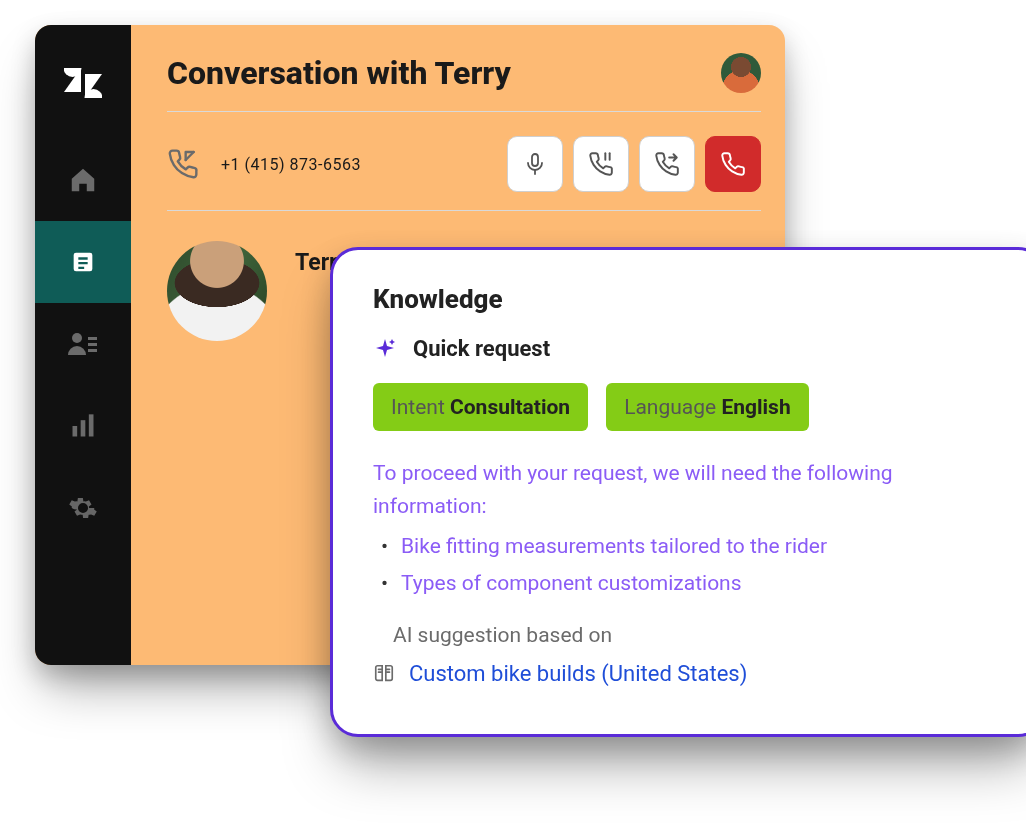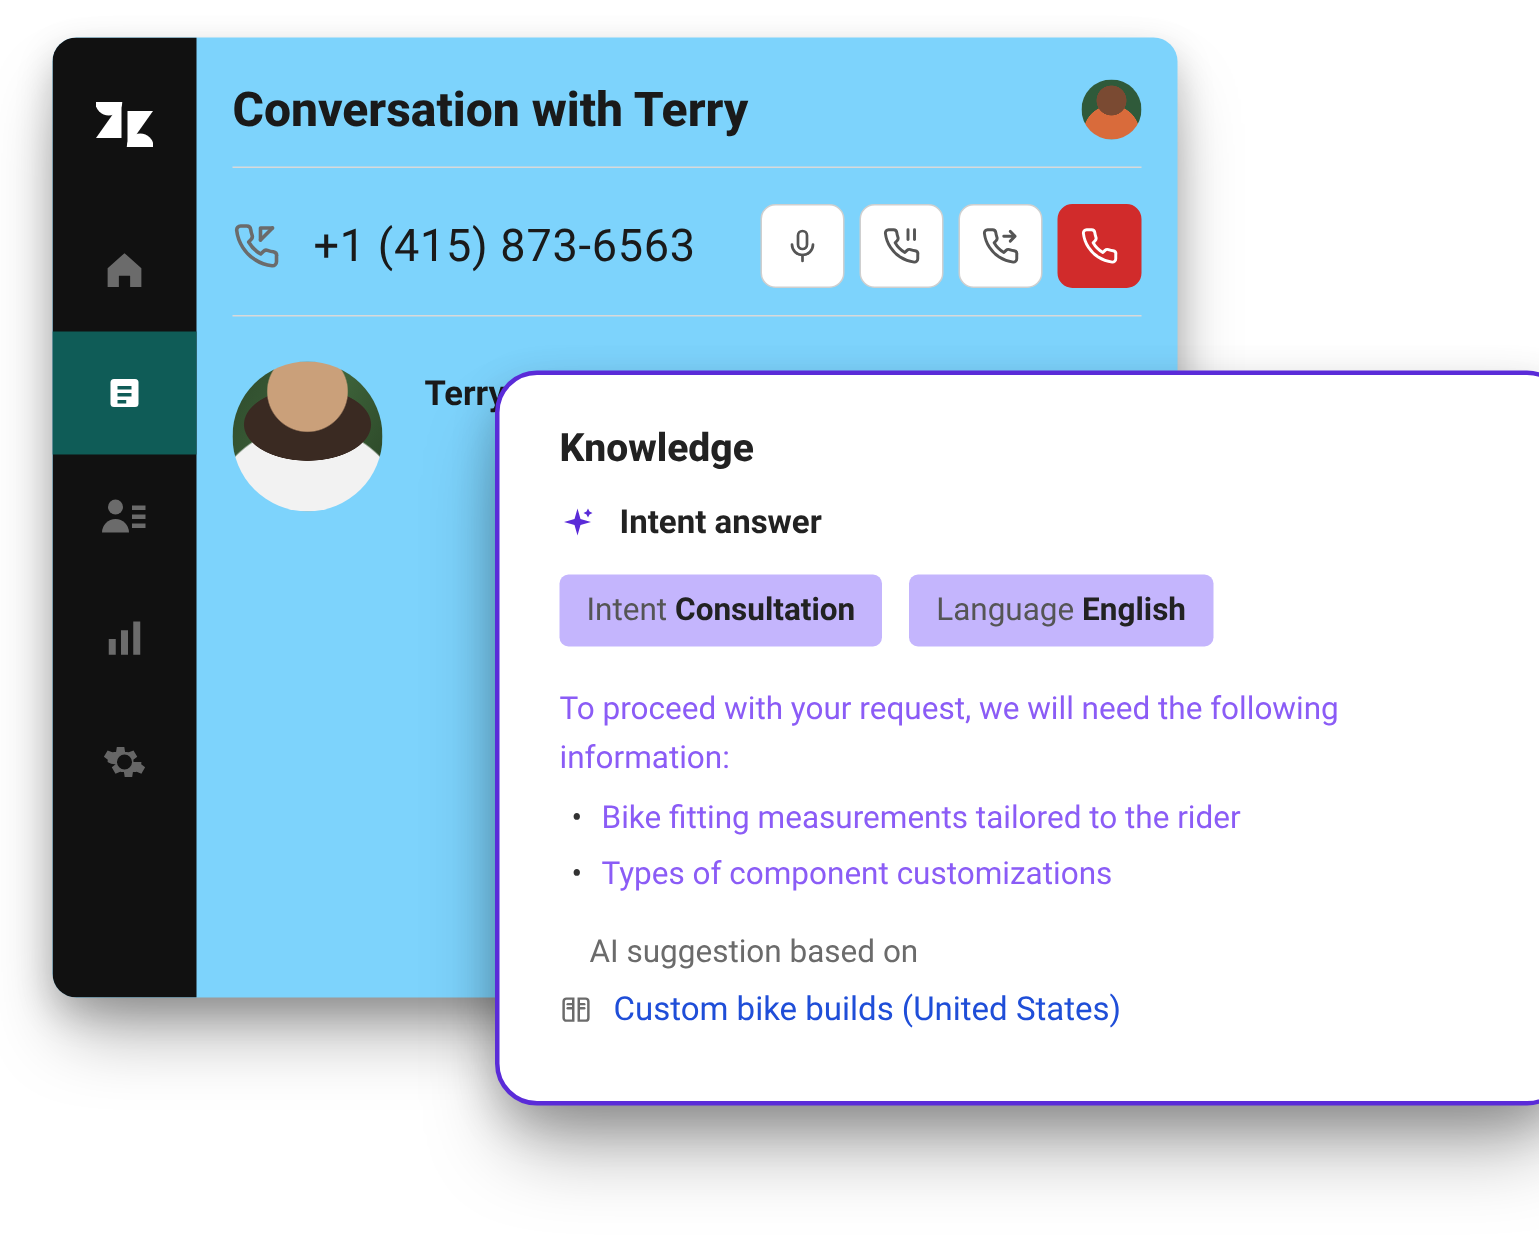--- a/index.html
+++ b/index.html
@@ -17,21 +17,22 @@
   .app {
     position: absolute;
     left: 35px;
     top: 25px;
     width: 750px;
     height: 640px;
     display: flex;
     border-radius: 16px;
     overflow: hidden;
     box-shadow: 0 30px 50px -10px rgba(0,0,0,.35), 0 10px 25px rgba(0,0,0,.2);
-    background: #7dd3fc;
+    background: #fdba74;
+    gap: 12px;
   }
 
   .sidebar {
     width: 96px;
     background: #111;
     display: flex;
     flex-direction: column;
     align-items: center;
     padding-top: 38px;
     gap: 0;
@@ -72,21 +73,21 @@
       #2f5a3a;
     flex:none;
   }
   .divider { height:1px; background:#d9d9d9; margin: 18px 24px 0 24px; }
 
   .call-bar {
     display:flex; align-items:center; gap:22px;
     padding: 24px 24px 0 24px;
   }
   .call-in-icon { color:#6b6b6b; display:flex; align-items:center; }
-  .phone-number { font-size:30px; color:#1a1a1a; letter-spacing:.5px; flex:1; }
+  .phone-number { font-size:16px; color:#1a1a1a; letter-spacing:.5px; flex:1; }
   .call-actions { display:flex; gap:10px; }
   .call-btn {
     width:56px; height:56px;
     border:1px solid #cfcfcf; border-radius:10px;
     background:#fff; color:#555;
     display:flex; align-items:center; justify-content:center;
     cursor:pointer;
   }
   .call-btn.danger { background:#d12b2b; border-color:#d12b2b; color:#fff; }
 
@@ -122,21 +123,21 @@
   .card h2 {
     margin:0 0 22px 0;
     font-size:26px; font-weight:800; color:#222;
   }
   .qa-row { display:flex; align-items:center; gap:16px; margin-bottom:22px; }
   .sparkle { color:#5a2bd8; display:flex; }
   .qa-label { font-size:22px; font-weight:700; color:#222; }
 
   .chips { display:flex; gap:18px; margin-bottom:26px; }
   .chip {
-    background:#c4b5fd; border-radius:6px;
+    background:#84cc16; border-radius:6px;
     padding:12px 18px;
     font-size:21px; color:#555;
   }
   .chip b { color:#222; font-weight:700; }
 
   .body { font-size:21px; line-height:1.55; color:#8b5cf6; }
   .body ul { margin:8px 0 6px 0; padding-left:28px; }
   .body li { margin:4px 0; list-style: none; position:relative; }
   .body li::before { content:"•"; position:absolute; left:-20px; color:#333; }
 
@@ -255,21 +256,21 @@
 <div class="card">
   <h2>Knowledge</h2>
 
   <div class="qa-row">
     <span class="sparkle">
       <svg width="24" height="24" viewBox="0 0 24 24" fill="currentColor">
           <path d="M12 2 L14 9 L21 11 L14 13 L12 20 L10 13 L3 11 L10 9 Z"></path>
           <path d="M19 2 L20 4 L22 5 L20 6 L19 8 L18 6 L16 5 L18 4 Z"></path>
         </svg>
     </span>
-    <span class="qa-label">Intent answer</span>
+    <span class="qa-label">Quick request</span>
   </div>
 
   <div class="chips">
     <div class="chip">
       <span>Intent</span>
       <b>Consultation</b>
     </div>
     <div class="chip">
       <span>Language</span>
       <b>English</b>

